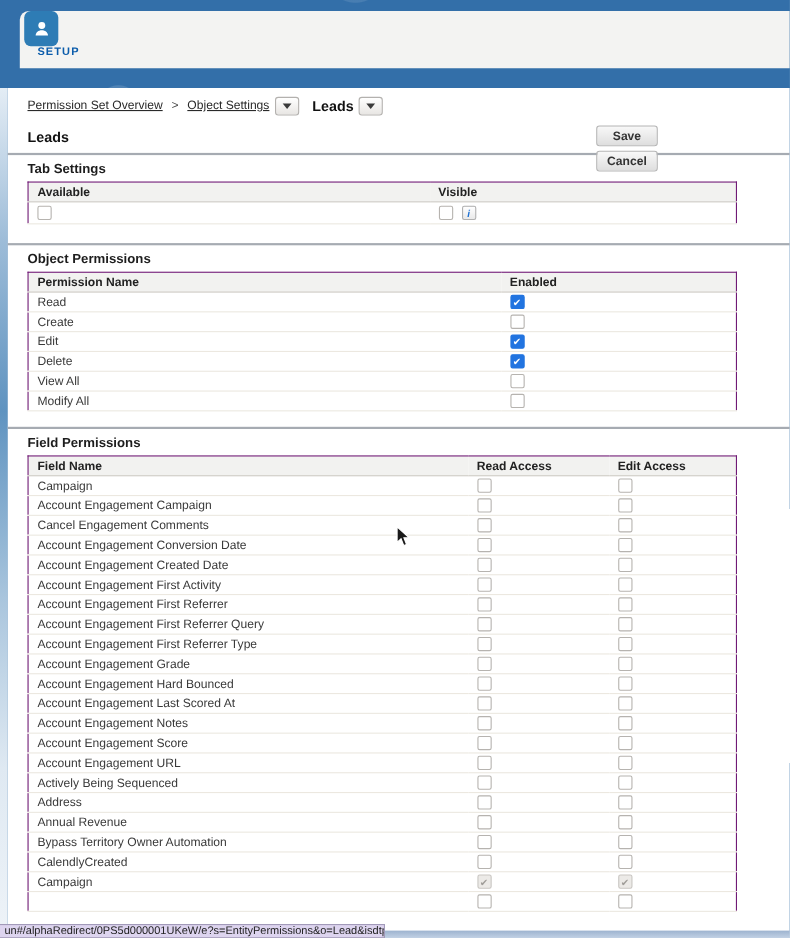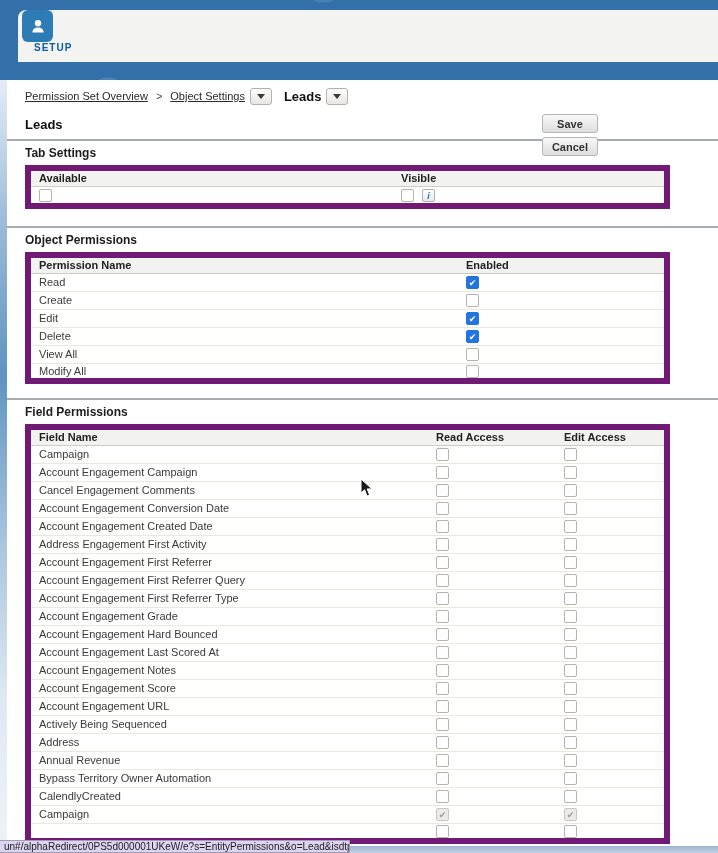--- a/index.html
+++ b/index.html
@@ -56,21 +56,21 @@
   .btn-group { position:absolute; top:0; right:72px; display:flex; gap:4px;flex-direction:column; }
   .btn {
     height:19px; padding:0 9px; font-size:11px; font-weight:bold; color:#333;
     font-family:"Liberation Sans", sans-serif;
     background:linear-gradient(#f8f8f8,#dedede); border:1px solid #b5b5b5; border-radius:3px; cursor:pointer;
   }
   .sep { height:2px; background:#a6abb2; margin:3px -48px 0 -18px; }
   .sep.s2 { margin-top:17px; }
   .sep.s3 { margin-top:14px; }
   .section-heading { margin-top:3px; font-size:12px; font-weight:bold; color:#1d1d1d; height:18px; line-height:18px; }
-  table { border-collapse:collapse; width:645px; margin-top:3px; table-layout:fixed; border:6px solid #701a75; }
+  table { border-collapse:collapse; width:645px; margin-top:3px; table-layout:fixed; border:1px solid #701a75; }
   th {
     height:18px; padding:0 8px; text-align:left; font-size:11px; font-weight:bold; color:#222;
     background:#f2f2f0; border-bottom:1px solid #cfccc6;
   }
   td { height:18px; padding:0 8px; font-size:11px; color:#3a3a3a; border-bottom:1px solid #ece8e0; background:#fff; }
   .tab-table td { height:20px; }
   
   .cb {
     display:inline-block; width:13px; height:13px; border:1px solid #b6b3af; border-radius:2px;
     background:#fff; vertical-align:middle; position:relative; cursor:pointer;
@@ -243,21 +243,21 @@
           <td>Account Engagement Conversion Date</td>
           <td><span class="cb"></span></td>
           <td><span class="cb"></span></td>
         </tr>
         <tr>
           <td>Account Engagement Created Date</td>
           <td><span class="cb"></span></td>
           <td><span class="cb"></span></td>
         </tr>
         <tr>
-          <td>Address Engagement First Activity</td>
+          <td>Account Engagement First Activity</td>
           <td><span class="cb"></span></td>
           <td><span class="cb"></span></td>
         </tr>
         <tr>
           <td>Account Engagement First Referrer</td>
           <td><span class="cb"></span></td>
           <td><span class="cb"></span></td>
         </tr>
         <tr>
           <td>Account Engagement First Referrer Query</td>

